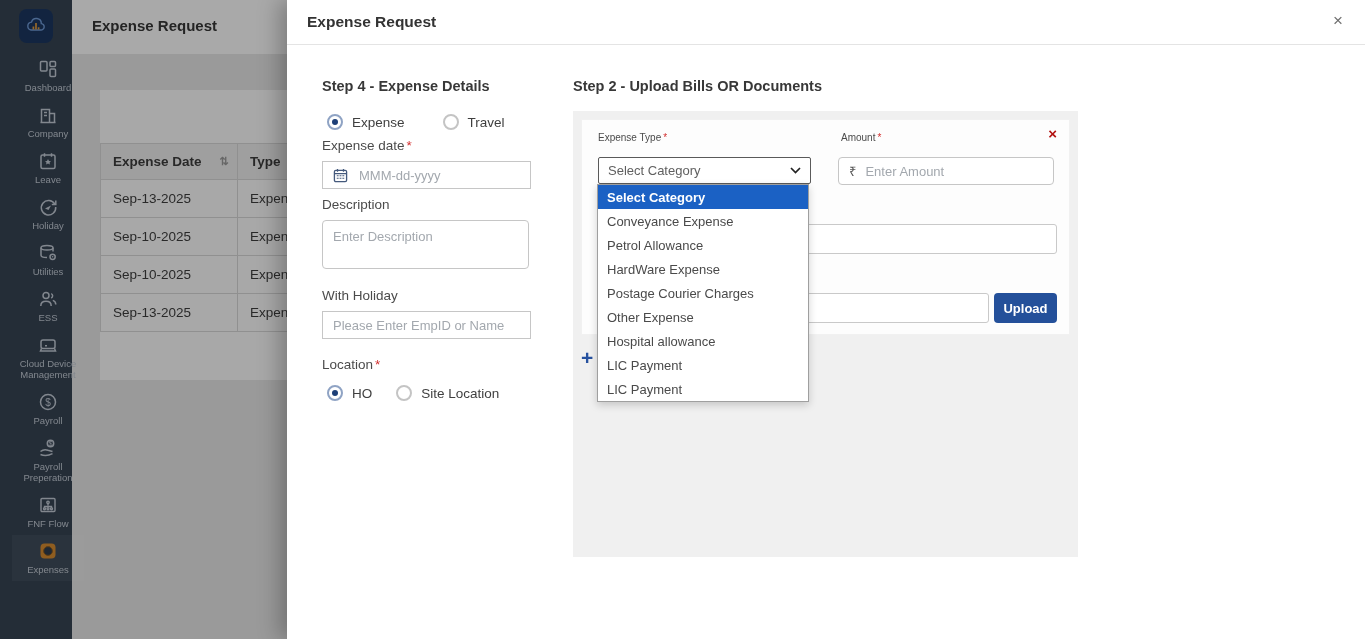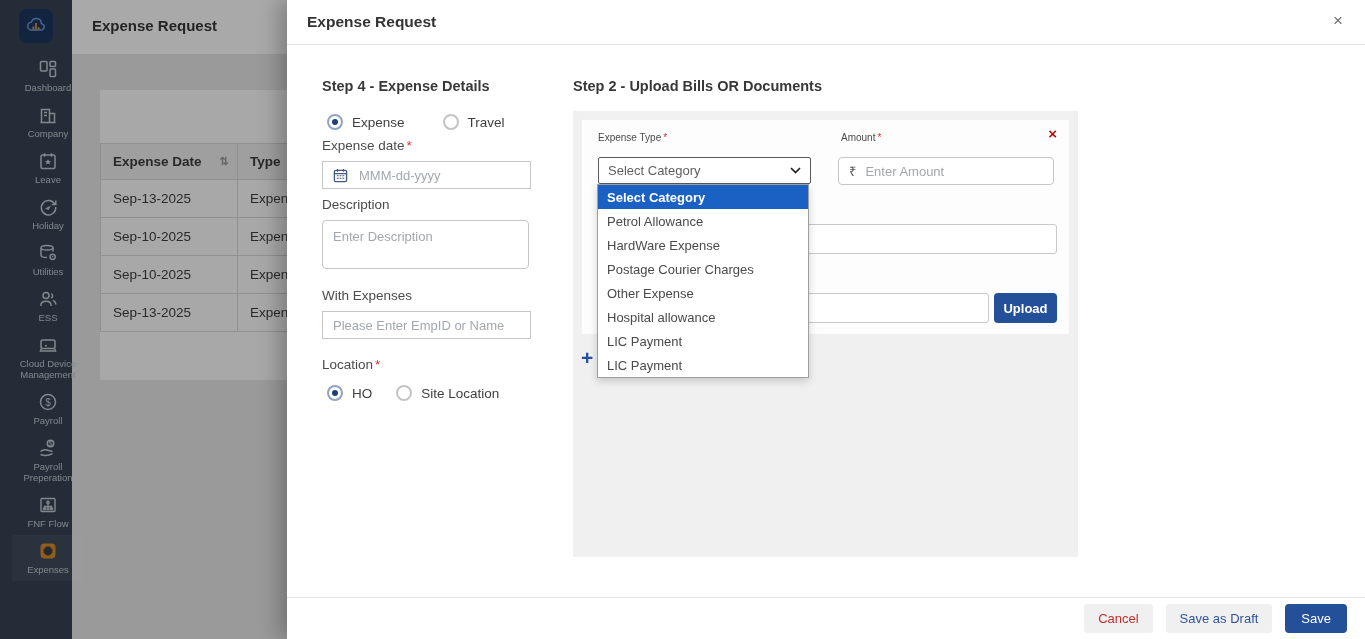--- a/index.html
+++ b/index.html
@@ -320,21 +320,21 @@
               <path d="M4.8 1v3M11.2 1v3M1.5 6h13"></path>
             <path d="M4 8.3h2M7 8.3h2M10 8.3h2M4 11h2M7 11h2M10 11h2" stroke-width="1.1"></path>
             </svg>
         </span>
         <input class="inp" placeholder="MMM-dd-yyyy" style="">
       </div>
 
       <label class="lbl mt24">Description</label>
       <textarea class="txa mt8" placeholder="Enter Description" style=""></textarea>
 
-      <label class="lbl" style="margin-top:15px;">With Expenses</label>
+      <label class="lbl" style="margin-top:15px;">With Holiday</label>
       <input class="inp mt8" placeholder="Please Enter EmpID or Name" style="">
 
       <label class="lbl" style="margin-top:18px;">
         <span>Location</span><span class="req">*</span>
       </label>
       <div class="radio-row" style="margin-top:13px;">
         <span class="radio checked"></span>
         <span class="radio-lbl">HO</span>
         <span class="gap24"></span>
         <span class="radio"></span>
@@ -374,29 +374,25 @@
           <div class="file-box"></div>
           <button class="upload-btn">Upload</button>
         </div>
 
         <button class="add-row">+</button>
       </div>
     </div>
 
     <div class="dd">
       <div class="dd-opt sel-opt">Select Category</div>
+      <div class="dd-opt">Conveyance Expense</div>
       <div class="dd-opt">Petrol Allowance</div>
       <div class="dd-opt">HardWare Expense</div>
       <div class="dd-opt">Postage Courier Charges</div>
       <div class="dd-opt">Other Expense</div>
       <div class="dd-opt">Hospital allowance</div>
       <div class="dd-opt">LIC Payment</div>
       <div class="dd-opt">LIC Payment</div>
     </div>
 
-    <footer class="m-foot">
-      <button class="btn btn-cancel">Cancel</button>
-      <button class="btn btn-draft">Save as Draft</button>
-      <button class="btn btn-save">Save</button>
-    </footer>
   </section>
 
 </div>
 
 </body></html>

